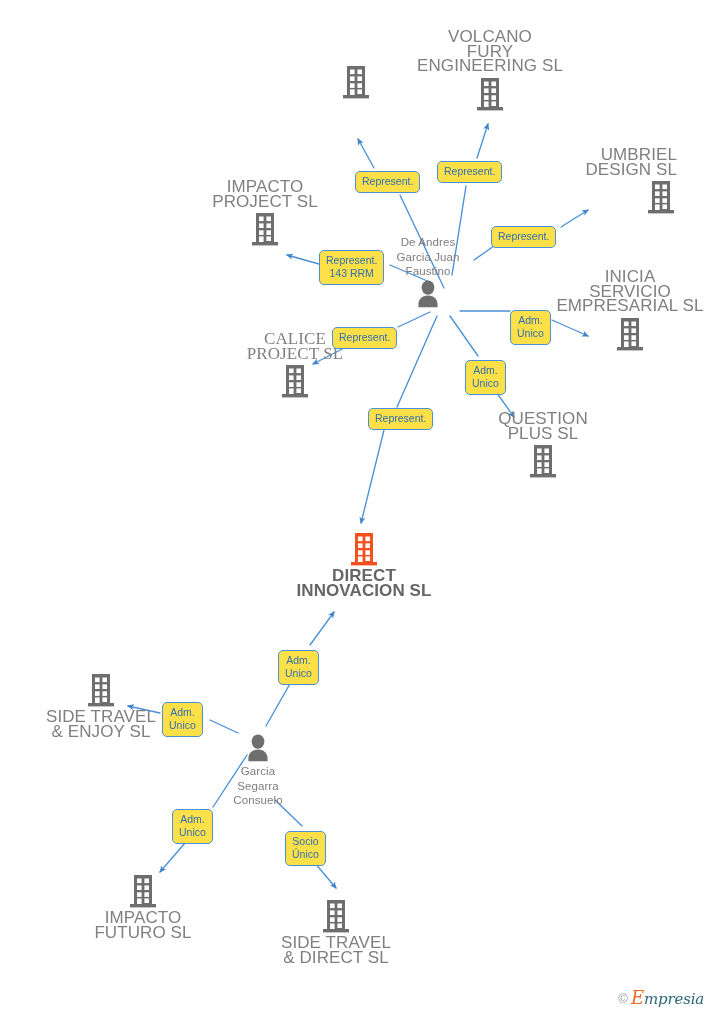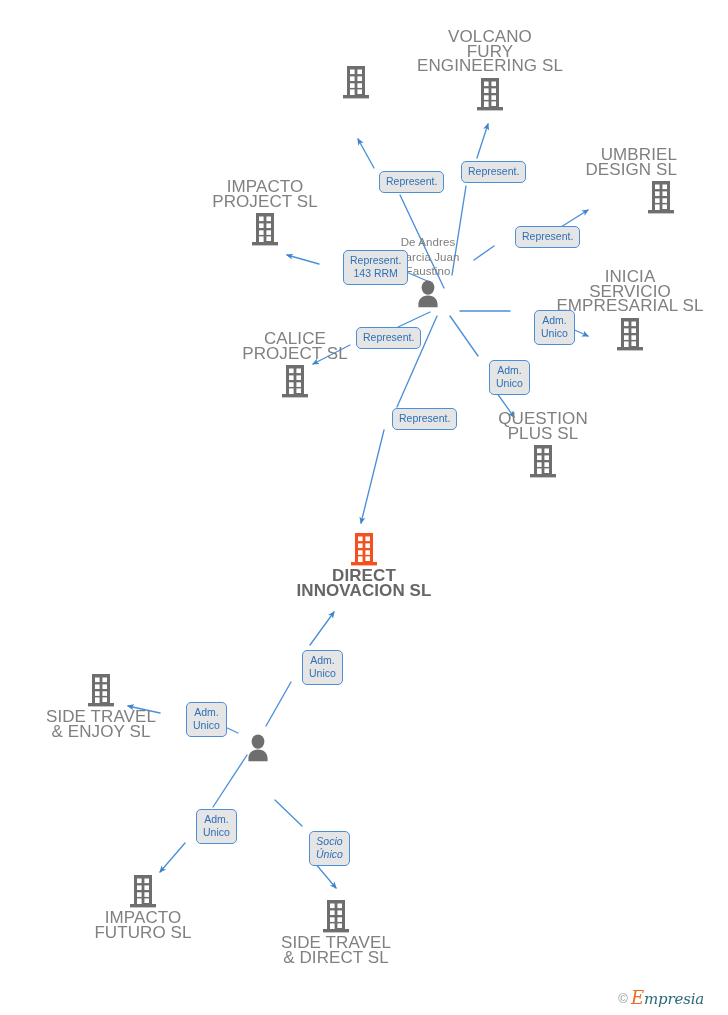--- a/index.html
+++ b/index.html
@@ -43,31 +43,30 @@
   }
   .node.company .lbl{ margin-top:2px; }
   .node.company.above .lbl{ margin-top:0; margin-bottom:2px; }
   .node.person .lbl{ margin-top:1px; color:#7d7d7d; font-size:11.5px;}
   .node.focus .lbl{ color:#666; font-weight:bold; }
 
   
   .chip{
     position:absolute;
     box-sizing:border-box;
-    background:#e5e5e5;
+    background:#fde047;
     border:1.4px solid #4a90d9;
     border-radius:5px;
     color:#2f6fb5;
     font-size:10.5px;
     line-height:13px;
     text-align:center;
     padding:3px 6px 3.5px 6px;
     white-space:pre-line;
     box-shadow:0 0 0 0 rgba(0,0,0,0);
-    margin-left:24px;
   }
 
   
   #watermark{
     position:absolute;
     right:24px;
     bottom:7px;
     font-size:15px;
     color:#2c6877;
     white-space:nowrap;
@@ -251,21 +250,21 @@
             <rect x="17.4" y="12.4" width="4.6" height="4.6"></rect>
         <rect x="10" y="19.3" width="4.6" height="4.6"></rect>
             <rect x="17.4" y="19.3" width="4.6" height="4.6"></rect>
         <rect x="10" y="25.4" width="4.6" height="5.6"></rect>
             <rect x="17.4" y="25.4" width="4.6" height="4.6"></rect>
       </g>
         </svg>
     </span>
   </div>
 
-  <div class="node company above" style="left:295px;top:332px;">
+  <div class="node company above" style="left:295px;top:332px;font-family:Liberation Serif, serif;">
     <span class="lbl">CALICE
 PROJECT SL</span>
     <span class="glyph">
       <svg width="32" height="36" viewBox="0 0 32 36">
           <g fill="#6e6e6e">
         <rect x="7" y="2" width="18" height="29"></rect>
             <rect x="3" y="31" width="26" height="3.4"></rect>
       </g>
           <g fill="#ffffff">
         <rect x="10" y="5.5" width="4.6" height="4.6"></rect>
@@ -412,39 +411,42 @@
 
   <div class="node person" style="left:258px;top:733px;">
     <span class="glyph">
       <svg width="32" height="30" viewBox="0 0 32 30">
           <g fill="#6e6e6e">
         <ellipse cx="16" cy="8.6" rx="6.4" ry="7.2"></ellipse>
         <path d="M16 16.6c-6.3 0-9.6 4-9.6 9.2 0 1.6 0 2.4 0 2.4h19.2s0-0.8 0-2.4c0-5.2-3.3-9.2-9.6-9.2z"></path>
       </g>
         </svg>
     </span>
+    <span class="lbl">Garcia
+Segarra
+Consuelo</span>
   </div>
 
   <div class="chip" style="left:355px;top:171px;">Represent.</div>
   <div class="chip" style="left:437px;top:161px;">Represent.</div>
   <div class="chip" style="left:491px;top:226px;">Represent.</div>
   <div class="chip" style="left:319px;top:250px;">Represent.
 143 RRM</div>
   <div class="chip" style="left:510px;top:310px;">Adm.
 Unico</div>
   <div class="chip" style="left:332px;top:327px;">Represent.</div>
   <div class="chip" style="left:465px;top:360px;">Adm.
 Unico</div>
   <div class="chip" style="left:368px;top:408px;">Represent.</div>
   <div class="chip" style="left:278px;top:650px;">Adm.
 Unico</div>
   <div class="chip" style="left:162px;top:702px;">Adm.
 Unico</div>
   <div class="chip" style="left:172px;top:809px;">Adm.
 Unico</div>
-  <div class="chip" style="left:285px;top:831px;font-style:italic;">Socio
+  <div class="chip" style="left:285px;top:831px;">Socio
 Único</div>
 
   <div id="watermark">
     <span class="cmark">©</span><span class="e">E</span><span class="rest">mpresia</span>
   </div>
 
 </div>
 
 </body></html>

